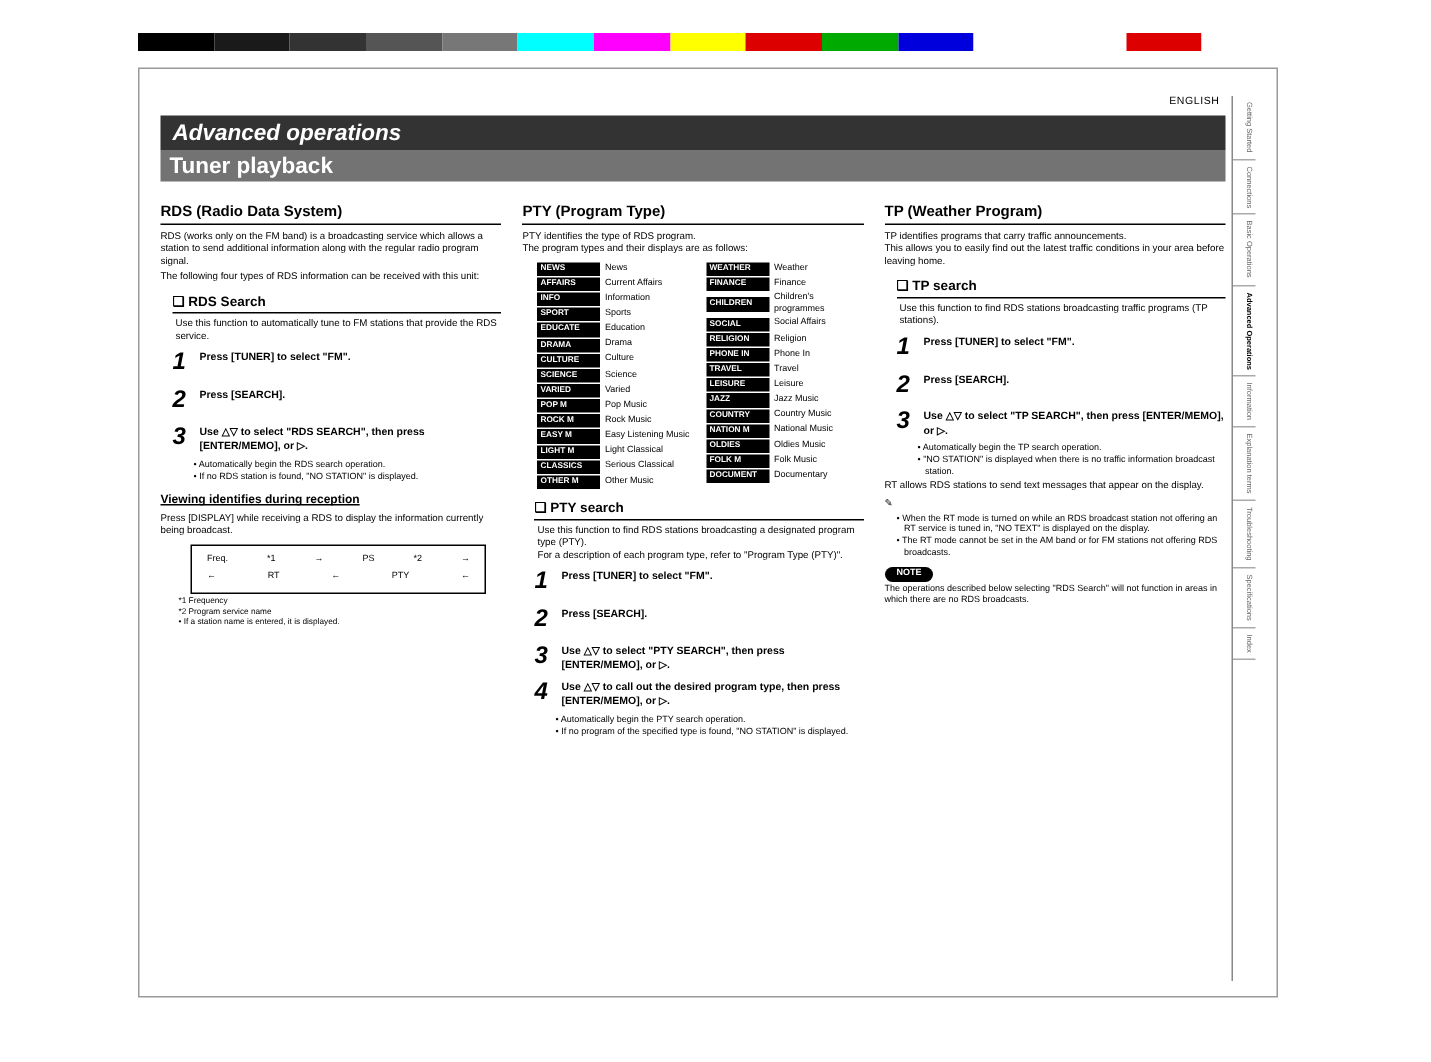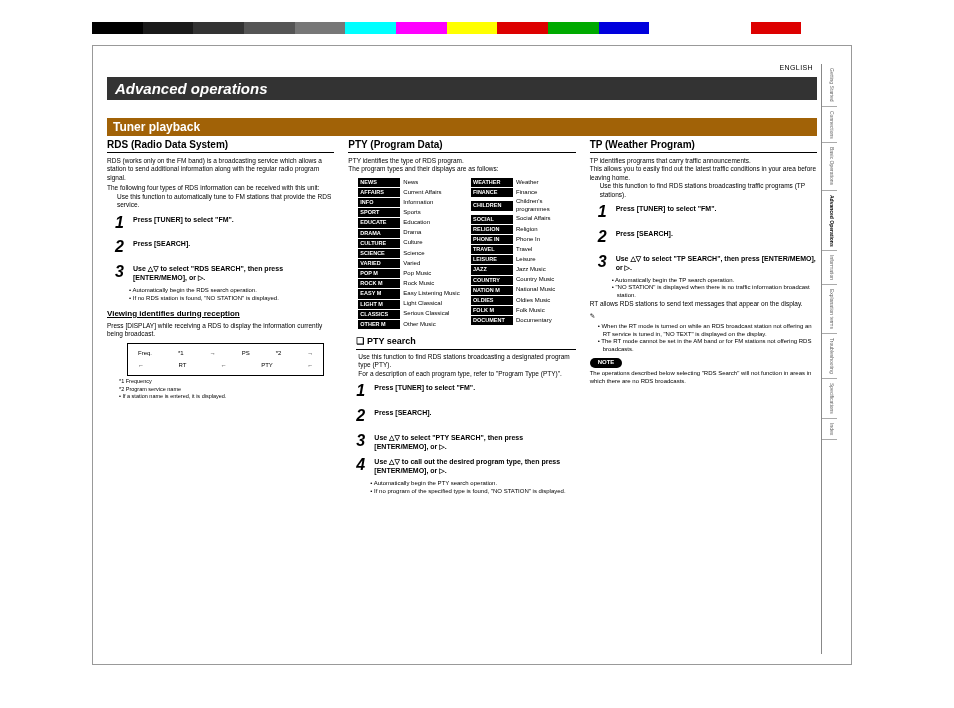--- a/index.html
+++ b/index.html
@@ -6,22 +6,22 @@
   body { width: 954px; height: 708px; background: #fff; font-family: Arial, Helvetica, sans-serif; font-size: 7px; color: #000; position: relative; }
   .colorbar { position: absolute; top: 22px; left: 92px; width: 760px; height: 12px; display: flex; }
   .colorbar div { flex: 1; }
   .page { position: absolute; top: 45px; left: 92px; width: 760px; border: 1px solid #999; padding: 18px 14px 10px 14px; display: flex; height: 620px;}
   .content { flex: 1; }
   .nav { width: 16px; margin-left: 4px; display: flex; flex-direction: column; border-left: 1px solid #888; }
   .nav div { writing-mode: vertical-rl; font-size: 5px; padding: 4px 2px; border-bottom: 1px solid #aaa; color: #666; }
   .nav .active { font-weight: bold; color: #000; }
   .lang { text-align: right; font-size: 7px; margin-bottom: 6px; letter-spacing: 0.4px; margin-right:4px;}
   .h1bar { background: #333; color: #fff; font-size: 15px; font-weight: bold; font-style: italic; padding: 3px 8px; }
-  .h2bar { background: #a16207; color: #fff; font-size: 12px; font-weight: bold; padding: 2px 6px; margin-top: 18px; }
-  .cols { display: flex; gap: 14px; margin-top: 2px; justify-content: center; }
+  .h2bar { background: #737373; color: #fff; font-size: 15px; font-weight: bold; padding: 2px 6px; margin-top: 0; }
+  .cols { display: flex; gap: 14px; margin-top: 14px; justify-content: center; }
   .col { flex: 1; font-size: 6.5px; line-height: 1.3; }
   .h3 { font-size: 10px; font-weight: bold; border-bottom: 1.5px solid #000; padding-bottom: 1px; margin-bottom: 4px; }
   .h4 { font-size: 9px; font-weight: bold; border-bottom: 0.8px solid #000; padding-bottom: 1px; margin: 6px 0 3px 8px; }
   .h4::before { content: "❏ "; }
   .h4u { font-size: 8px; font-weight: bold; text-decoration: underline; margin: 6px 0 3px 0; }
   .indent { padding-left: 10px; }
   .step { display: flex; gap: 4px; margin: 3px 0 4px 8px; }
   .step .num { font-size: 16px; font-weight: bold; font-style: italic; width: 14px; }
   .step .txt { flex: 1; font-size: 7px; padding-top: 2px; }
   .step .txt b { font-weight: bold; }
@@ -66,20 +66,21 @@
     <div class="lang">ENGLISH</div>
     <div class="h1bar">Advanced operations</div>
     <div class="h2bar">Tuner playback</div>
 
     <div class="cols">
 
       <div class="col">
         <div class="h3">RDS (Radio Data System)</div>
         <div>RDS (works only on the FM band) is a broadcasting service which allows a station to send additional information along with the regular radio program signal.</div>
         <div style="margin-top:2px;">The following four types of RDS information can be received with this unit:</div>
+        <div class="h4">RDS Search</div>
         <div class="indent">Use this function to automatically tune to FM stations that provide the RDS service.</div>
         <div id="c1steps">
             <div class="step">
               <div class="num">1</div>
               <div class="txt"><b>Press [TUNER] to select "FM".</b></div>
             </div>
             <div class="step">
               <div class="num">2</div>
               <div class="txt"><b>Press [SEARCH].</b></div>
             </div>
@@ -112,21 +113,21 @@
             </div>
         </div>
         <div class="legend" id="c1legend">
             <div>*1   Frequency</div>
             <div>*2   Program service name</div>
             <div>      • If a station name is entered, it is displayed.</div>
           </div>
       </div>
 
       <div class="col">
-        <div class="h3">PTY (Program Data)</div>
+        <div class="h3">PTY (Program Type)</div>
         <div>PTY identifies the type of RDS program.</div>
         <div>The program types and their displays are as follows:</div>
         <div class="ptytable">
           <div class="ptcol" id="ptyleft">
               <div class="ptrow">
                 <span class="tag">NEWS</span>
                 <span class="desc">News</span>
               </div>
               <div class="ptrow">
                 <span class="tag">AFFAIRS</span>
@@ -268,20 +269,21 @@
         <ul class="sub" id="c2s4sub">
             <li>Automatically begin the PTY search operation.</li>
             <li>If no program of the specified type is found, "NO STATION" is displayed.</li>
           </ul>
       </div>
 
       <div class="col">
         <div class="h3">TP (Weather Program)</div>
         <div>TP identifies programs that carry traffic announcements.</div>
         <div>This allows you to easily find out the latest traffic conditions in your area before leaving home.</div>
+        <div class="h4">TP search</div>
         <div class="indent">Use this function to find RDS stations broadcasting traffic programs (TP stations).</div>
         <div id="c3steps">
             <div class="step">
               <div class="num">1</div>
               <div class="txt"><b>Press [TUNER] to select "FM".</b></div>
             </div>
             <div class="step">
               <div class="num">2</div>
               <div class="txt"><b>Press [SEARCH].</b></div>
             </div>

